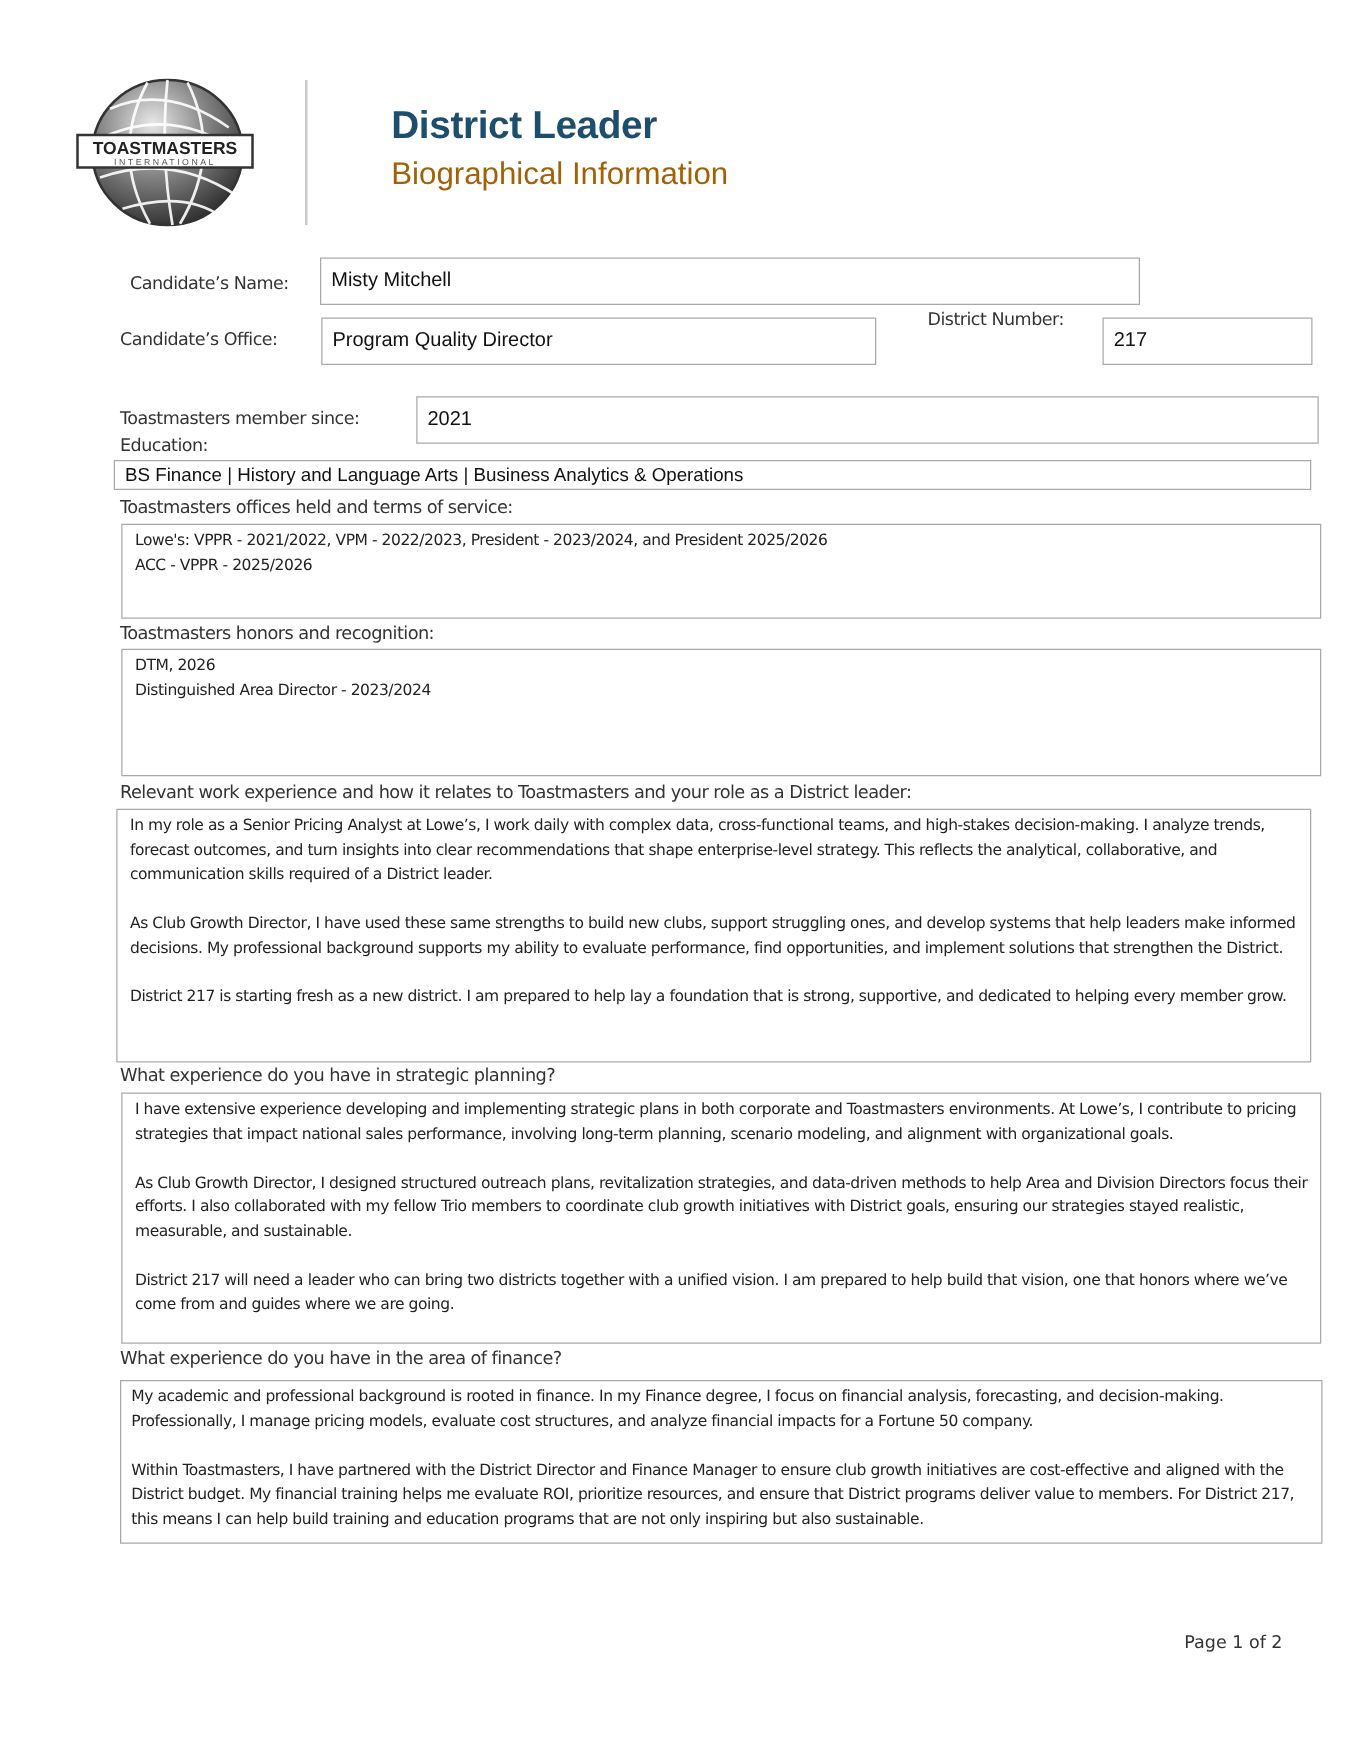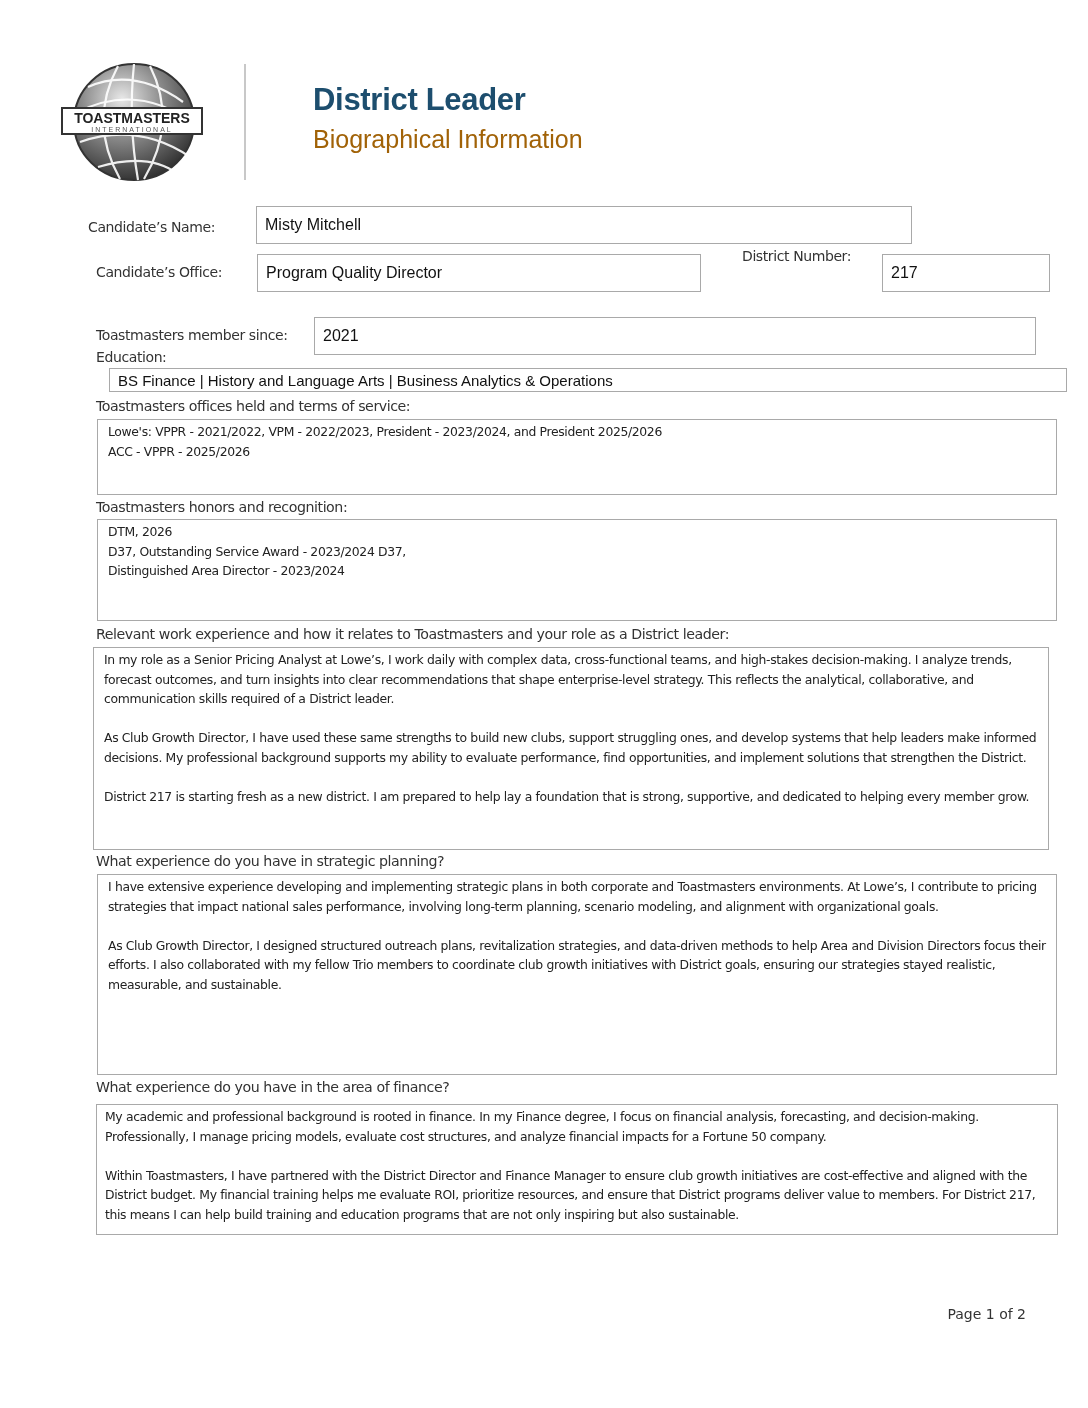--- a/index.html
+++ b/index.html
@@ -41,58 +41,58 @@
     </g>
     <rect x="4" y="46" width="140" height="26" fill="#ffffff" stroke="#333" stroke-width="2"></rect>
     <text x="74" y="61" text-anchor="middle" font-family="Liberation Sans, sans-serif" font-weight="bold" font-size="14" fill="#222">TOASTMASTERS</text>
     <text x="74" y="70" text-anchor="middle" font-family="Liberation Sans, sans-serif" font-size="7" letter-spacing="2" fill="#555">INTERNATIONAL</text>
   </svg>
 </div>
 <div class="abs vdiv"></div>
 <div class="abs title">District Leader</div>
 <div class="abs subtitle">Biographical Information</div>
 
-<div class="abs lbl" style="left:88px; top:219px;">Candidate’s Name:</div>
+<div class="abs lbl" style="left:104px; top:219px;">Candidate’s Name:</div>
 <div class="abs field" style="left:256px; top:206px; width:656px; height:38px; align-items:flex-start; padding-top:9px;">Misty Mitchell</div>
 
 <div class="abs lbl" style="left:96px; top:264px;">Candidate’s  Office:</div>
 <div class="abs field" style="left:257px; top:254px; width:444px; height:38px;">Program Quality Director</div>
 <div class="abs lbl" style="left:742px; top:248px;">District Number:</div>
 <div class="abs field" style="left:882px; top:254px; width:168px; height:38px;">217</div>
 
 <div class="abs lbl" style="left:96px; top:327px;">Toastmasters member since:</div>
-<div class="abs field" style="left:314px; top:317px; width:722px; height:38px;">2021</div>
+<div class="abs field" style="left:333px; top:317px; width:722px; height:38px;">2021</div>
 
 <div class="abs lbl" style="left:96px; top:349px;">Education:</div>
-<div class="abs field" style="left:109px; top:368px; width:958px; height:24px; font-size:15px;">BS Finance | History and Language Arts | Business Analytics &amp; Operations</div>
+<div class="abs field" style="left:91px; top:368px; width:958px; height:24px; font-size:15px;">BS Finance | History and Language Arts | Business Analytics &amp; Operations</div>
 
 <div class="abs seclbl" style="left:96px; top:398px;">Toastmasters offices held and terms of service:</div>
 <div class="abs box" style="left:97px; top:419px; width:960px; height:76px;">
   <p>Lowe's:  VPPR - 2021/2022, VPM - 2022/2023, President - 2023/2024, and President 2025/2026</p>
   <p>ACC - VPPR - 2025/2026</p>
 </div>
 
 <div class="abs seclbl" style="left:96px; top:499px;">Toastmasters honors and recognition:</div>
 <div class="abs box" style="left:97px; top:519px; width:960px; height:102px;">
   <p>DTM, 2026</p>
-  <p>D37, Outstanding Service Award - 2023/2024 D37,</p>
   <p>Distinguished Area Director - 2023/2024</p>
 </div>
 
 <div class="abs seclbl" style="left:96px; top:626px;">Relevant work experience and how it relates to Toastmasters and your role as a District leader:</div>
 <div class="abs box" style="left:93px; top:647px; width:956px; height:203px;">
   <p>In my role as a Senior Pricing Analyst at Lowe’s, I work daily with complex data, cross-functional teams, and high-stakes decision-making. I analyze trends, forecast outcomes, and turn insights into clear recommendations that shape enterprise-level strategy. This reflects the analytical, collaborative, and communication skills required of a District leader.</p>
   <p class="gap">As Club Growth Director, I have used these same strengths to build new clubs, support struggling ones, and develop systems that help leaders make informed decisions. My professional background supports my ability to evaluate performance, find opportunities, and implement solutions that strengthen the District.</p>
   <p class="gap">District 217 is starting fresh as a new district. I am prepared to help lay a foundation that is strong, supportive, and dedicated to helping every member grow.</p>
 </div>
 
 <div class="abs seclbl" style="left:96px; top:853px;">What experience do you have in strategic planning?</div>
 <div class="abs box" style="left:97px; top:874px; width:960px; height:201px;">
   <p>I have extensive experience developing and implementing strategic plans in both corporate and Toastmasters environments. At Lowe’s, I contribute to pricing strategies that impact national sales performance, involving long-term planning, scenario modeling, and alignment with organizational goals.</p>
   <p class="gap">As Club Growth Director, I designed structured outreach plans, revitalization strategies, and data-driven methods to help Area and Division Directors focus their efforts. I also collaborated with my fellow Trio members to coordinate club growth initiatives with District goals, ensuring our strategies stayed realistic, measurable, and sustainable.</p>
+  <p class="gap">District 217 will need a leader who can bring two districts together with a unified vision. I am prepared to help build that vision, one that honors where we’ve come from and guides where we are going.</p>
 </div>
 
 <div class="abs seclbl" style="left:96px; top:1079px;">What experience do you have in the area of finance?</div>
 <div class="abs box" style="left:96px; top:1104px; width:962px; height:131px; padding-left:8px;">
   <p>My academic and professional background is rooted in finance. In my Finance degree, I focus on financial analysis, forecasting, and decision-making. Professionally, I manage pricing models, evaluate cost structures, and analyze financial impacts for a Fortune 50 company.</p>
   <p class="gap">Within Toastmasters, I have partnered with the District Director and Finance Manager to ensure club growth initiatives are cost-effective and aligned with the District budget. My financial training helps me evaluate ROI, prioritize resources, and ensure that District programs deliver value to members. For District 217, this means I can help build training and education programs that are not only inspiring but also sustainable.</p>
 </div>
 
 <div class="abs pageno">Page 1 of 2</div>
 

